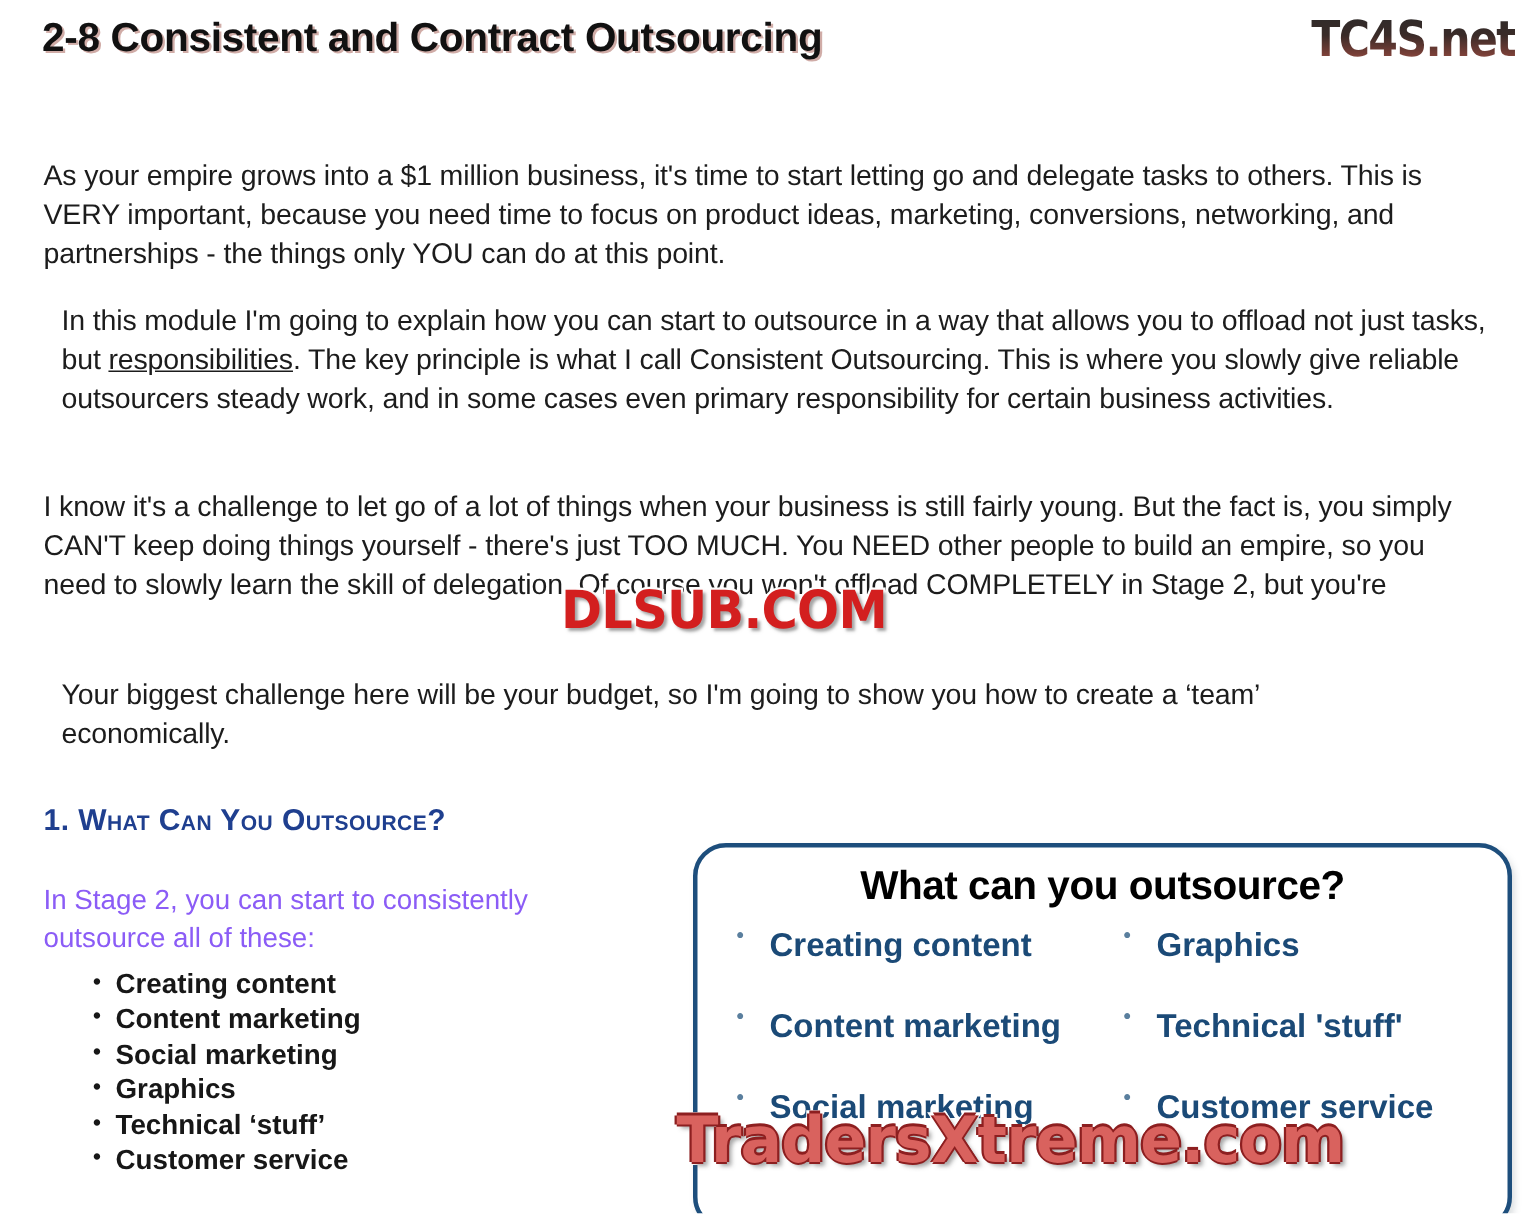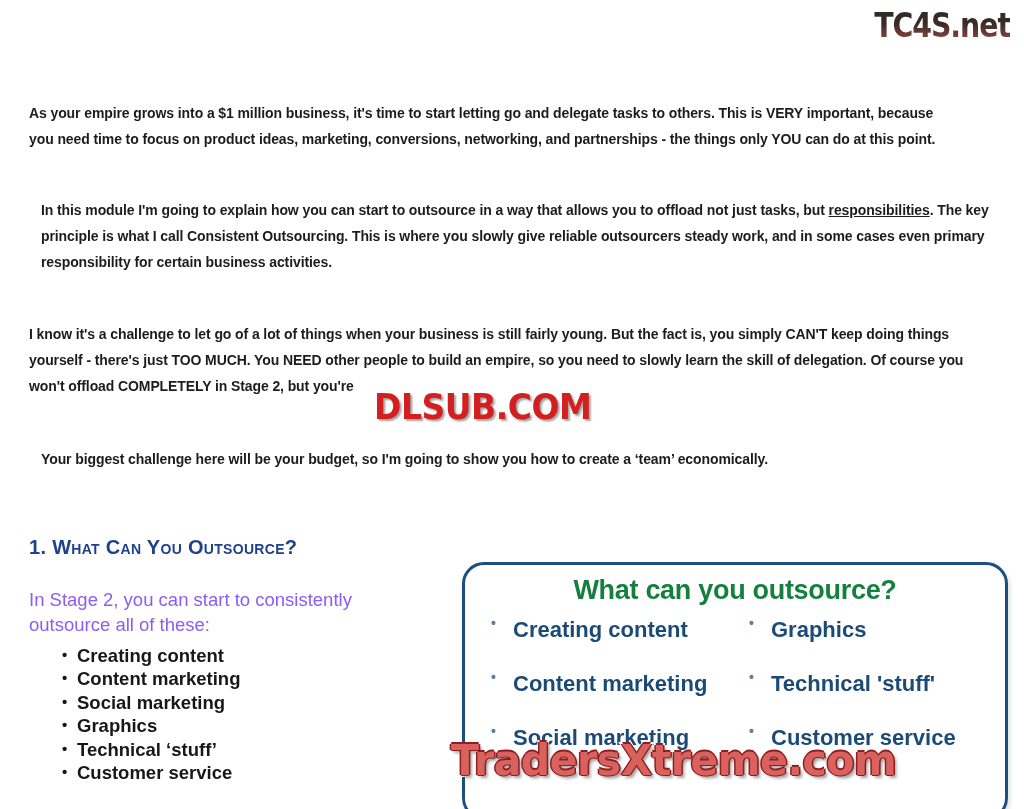--- a/index.html
+++ b/index.html
@@ -42,25 +42,24 @@
     -webkit-background-clip: text;
     background-clip: text;
     color: transparent;
     transform: scaleX(0.86);
     transform-origin: right top;
   }
 
   
   .para {
     position: absolute;
-    font-size: 14px;
+    font-size: 19px;
     line-height: 26px;
     color: #1c1c1c;
     letter-spacing: -0.1px;
-    font-weight: bold;
   }
   .para u { text-decoration: underline; }
 
   #p1 { left: 29px; top: 86px; width: 925px; }
   #p2 { left: 41px; top: 183px; width: 960px; }
   #p3 { left: 29px; top: 307px; width: 950px; }
   #p4 { left: 29px; top: 432px; width: 900px; margin-left: 12px; }
 
   
   #section-heading {
@@ -123,21 +122,21 @@
     box-shadow: 2px 3px 4px rgba(120,130,140,0.25);
   }
   #box-title {
     position: absolute;
     left: 0;
     right: 0;
     top: 10px;
     text-align: center;
     font-size: 27px;
     font-weight: bold;
-    color: #15803d;
+    color: #000000;
     letter-spacing: -0.3px;
   }
   .box-col {
     position: absolute;
     top: 52px;
     margin: 0;
     padding: 0;
     list-style: none;
     font-size: 22px;
     font-weight: bold;
@@ -194,20 +193,21 @@
        3px 3px 3px rgba(80,80,80,0.5);
     transform: scaleY(1.04);
     transform-origin: left top;
   }
 </style>
 </head>
 <body>
 
 <div id="page">
 
+  <div id="doc-title">2-8 Consistent and Contract Outsourcing</div>
   <div id="site-logo">TC4S.net</div>
 
   <p class="para" id="p1">As your empire grows into a $1 million business, it's time to start letting go and delegate tasks to others. This is VERY important, because you need time to focus on product ideas, marketing, conversions, networking, and partnerships - the things only YOU can do at this point.</p>
 
   <p class="para" id="p2"><span>In this module I'm going to explain how you can start to outsource in a way that allows you to offload not just tasks, but </span><u>responsibilities</u><span>. The key principle is what I call Consistent Outsourcing. This is where you slowly give reliable outsourcers steady work, and in some cases even primary responsibility for certain business activities.</span></p>
 
   <p class="para" id="p3">I know it's a challenge to let go of a lot of things when your business is still fairly young. But the fact is, you simply CAN'T keep doing things yourself - there's just TOO MUCH. You NEED other people to build an empire, so you need to slowly learn the skill of delegation. Of course you won't offload COMPLETELY in Stage 2, but you're</p>
 
   <p class="para" id="p4">Your biggest challenge here will be your budget, so I'm going to show you how to create a ‘team’ economically.</p>
 

